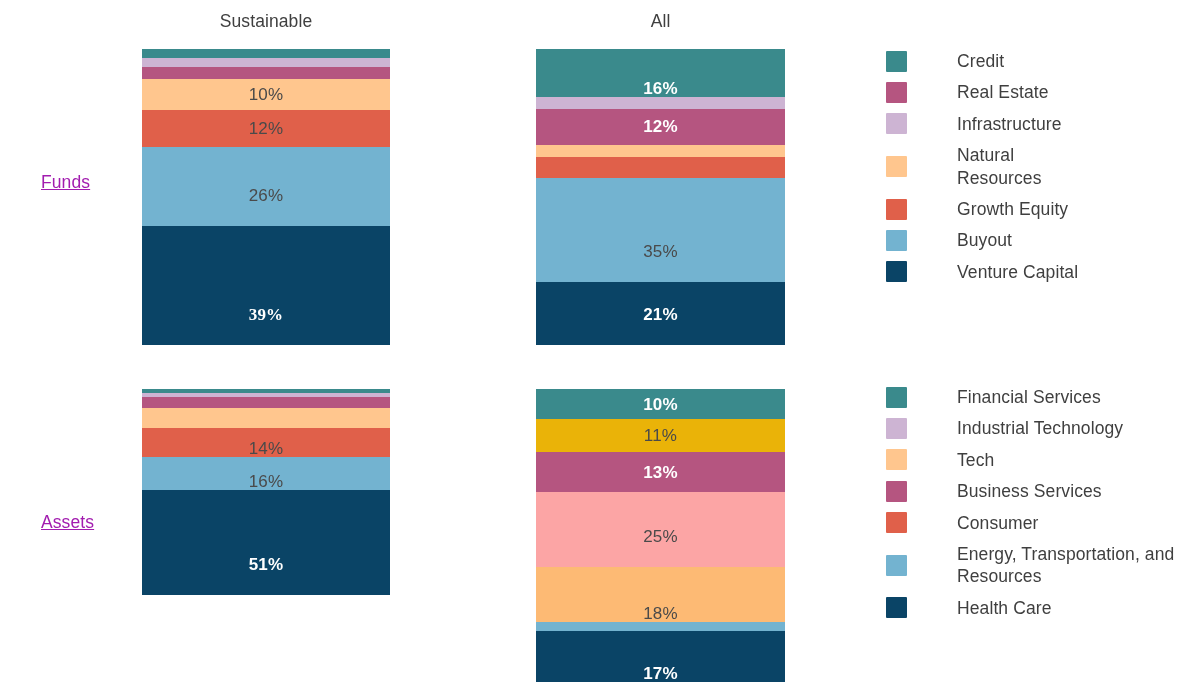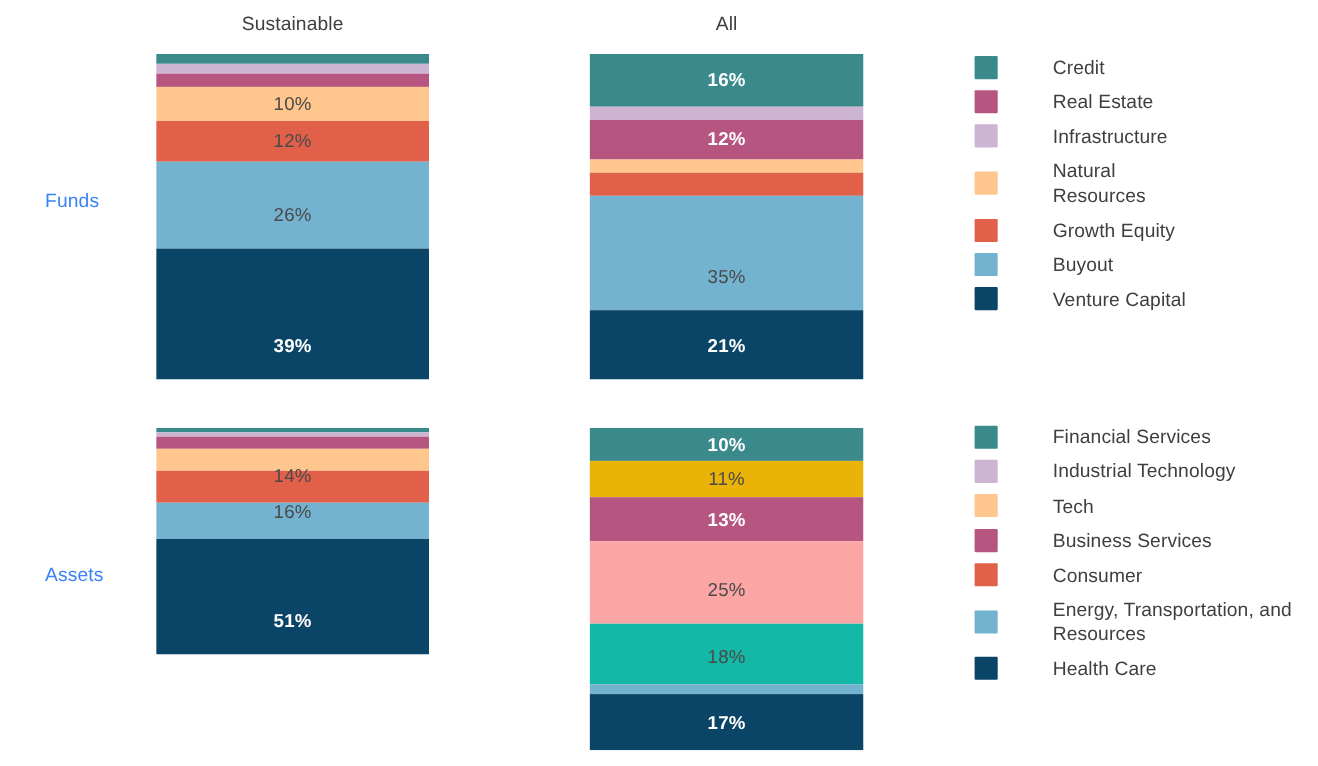--- a/index.html
+++ b/index.html
@@ -21,23 +21,24 @@
     text-align:center;
     letter-spacing:0.1px;
   }
   #col-title-0{left:142px;top:11px;width:248px;}
   #col-title-1{left:536px;top:11px;width:249px;}
 
   
   .row-label{
     position:absolute;
     font-size:17.5px;
-    color:#3b82f6;
+    color:#a21caf;
     text-align:left;
     letter-spacing:0.1px;
+    text-decoration:underline;
   }
   #row-label-0{left:41px;top:172px;}
   #row-label-1{left:41px;top:512px;}
 
   
   .bar{
     position:absolute;
     display:flex;
     flex-direction:column;
     overflow:hidden;
@@ -58,21 +59,21 @@
   .seg-label{
     font-size:17px;
     letter-spacing:0.2px;
     line-height:1;
     pointer-events:none;
   }
   .seg-label.dark{color:#4a4a4a;}
   .seg-label.light{color:#ffffff;font-weight:bold;}
 
   
-  .seg.align-bottom{align-items:flex-end;padding-bottom:16px;}
+  .seg.align-bottom{align-items:flex-end;padding-bottom:0;}
   .seg.align-lower{align-items:flex-end;padding-bottom:22px;}
 
   
   .legend{position:absolute;left:886px;width:312px;}
   #legend-funds{top:50px;}
   #legend-assets{top:386px;}
 
   .legend-item{
     display:flex;
     align-items:center;
@@ -112,21 +113,21 @@
       <div class="seg" style="height: 4.12371%; background: rgb(181, 85, 128);"></div>
       <div class="seg" style="height: 10.3093%; background: rgb(255, 198, 142);">
         <span class="seg-label dark">10%</span>
       </div>
       <div class="seg" style="height: 12.3711%; background: rgb(224, 96, 74);">
         <span class="seg-label dark">12%</span>
       </div>
       <div class="seg align-lower" style="height: 26.8041%; background: rgb(115, 179, 208);">
         <span class="seg-label dark">26%</span>
       </div>
-      <div class="seg align-lower" style="height: 40.2062%; background: rgb(10, 68, 102);">
+      <div class="seg align-lower" style="height: 40.2062%; background: rgb(10, 68, 102); font-family: Liberation Serif, serif;">
         <span class="seg-label light">39%</span>
       </div>
     </div>
   <div class="bar" id="bar-funds-all">
       <div class="seg align-bottom" style="height: 16.1616%; background: rgb(58, 138, 140);">
         <span class="seg-label light">16%</span>
       </div>
       <div class="seg" style="height: 4.0404%; background: rgb(205, 180, 211);"></div>
       <div class="seg" style="height: 12.1212%; background: rgb(181, 85, 128);">
         <span class="seg-label light">12%</span>
@@ -161,21 +162,21 @@
       </div>
       <div class="seg" style="height: 11.3402%; background: #eab308;">
         <span class="seg-label dark">11%</span>
       </div>
       <div class="seg" style="height: 13.4021%; background: rgb(181, 85, 128);">
         <span class="seg-label light">13%</span>
       </div>
       <div class="seg align-lower" style="height: 25.7732%; background: #fca5a5;">
         <span class="seg-label dark">25%</span>
       </div>
-      <div class="seg align-bottom" style="height: 18.5567%; background: #14b8a6;">
+      <div class="seg align-bottom" style="height: 18.5567%; background: #fdba74;">
         <span class="seg-label dark">18%</span>
       </div>
       <div class="seg" style="height: 3.09278%; background: rgb(115, 179, 208);"></div>
       <div class="seg align-bottom" style="height: 17.5258%; background: rgb(10, 68, 102);">
         <span class="seg-label light">17%</span>
       </div>
     </div>
 
   <div class="legend" id="legend-funds">
       <div class="legend-item">

